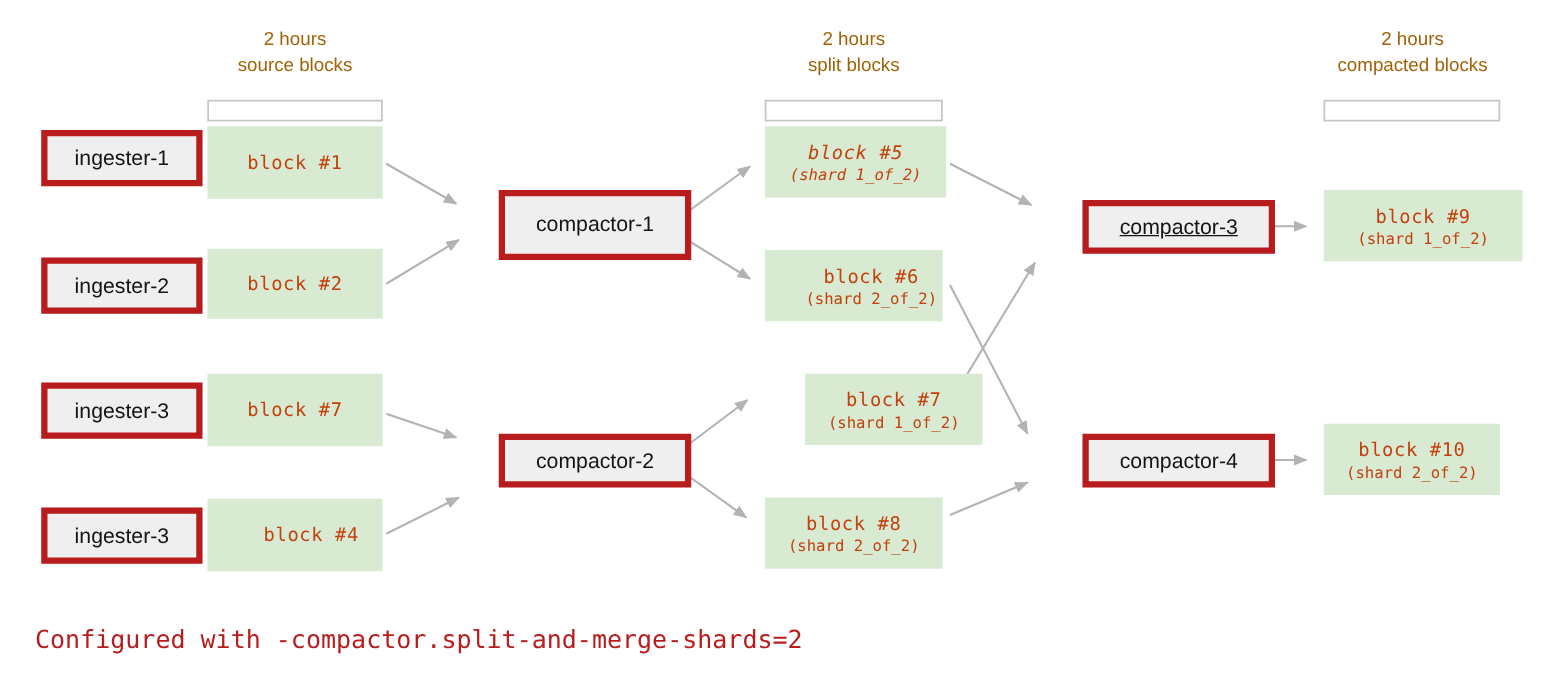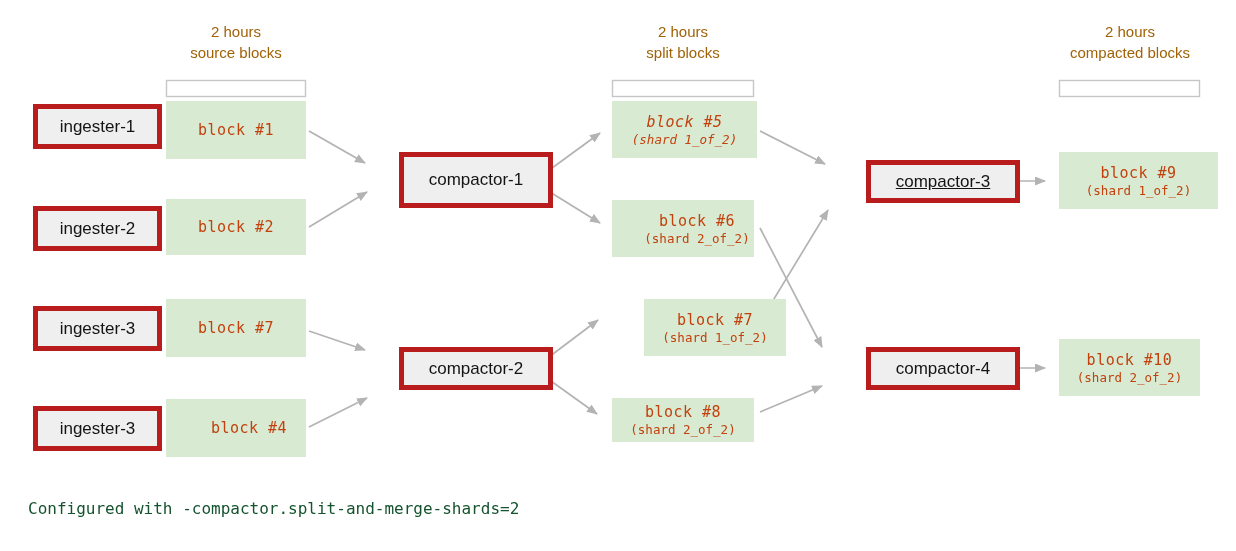--- a/index.html
+++ b/index.html
@@ -47,22 +47,22 @@
     font-family: "DejaVu Sans Mono", monospace;
     text-align: center;
   }
   .gb-title { font-size: 15px; line-height: 20px; letter-spacing: 0.5px; }
   .gb-sub   { font-size: 12.5px; line-height: 16px; }
   .footer-caption {
     position: absolute;
     left: 28px;
     top: 499px;
     font-family: "DejaVu Sans Mono", monospace;
-    font-size: 16px;
-    color: #14532d;
+    font-size: 20px;
+    color: #b91c1c;
     white-space: pre;
   }
 </style>
 </head>
 <body>
 
 <div class="canvas">
 
   <svg class="arrow-layer" viewBox="0 0 1236 551" xmlns="http://www.w3.org/2000/svg">
     <defs>
@@ -133,21 +133,21 @@
     <div class="gb-sub">(shard 1_of_2)</div>
   </div>
   <div class="gblock" style="left:612px; top:200px; width:142px; height:57px;padding-left:28px;">
     <div class="gb-title">block #6</div>
     <div class="gb-sub">(shard 2_of_2)</div>
   </div>
   <div class="gblock" style="left:612px; top:299px; width:142px; height:57px;margin-left:32px;">
     <div class="gb-title">block #7</div>
     <div class="gb-sub">(shard 1_of_2)</div>
   </div>
-  <div class="gblock" style="left:612px; top:398px; width:142px; height:44px;">
+  <div class="gblock" style="left:612px; top:398px; width:142px; height:57px;">
     <div class="gb-title">block #8</div>
     <div class="gb-sub">(shard 2_of_2)</div>
   </div>
 
   <div class="node" style="left:846px; top:160px; width:154px; height:43px;text-decoration:underline;">compactor-3</div>
   <div class="node" style="left:846px; top:347px; width:154px; height:43px;">compactor-4</div>
 
   <div class="gblock" style="left:1059px; top:152px; width:159px; height:57px;">
     <div class="gb-title">block #9</div>
     <div class="gb-sub">(shard 1_of_2)</div>

